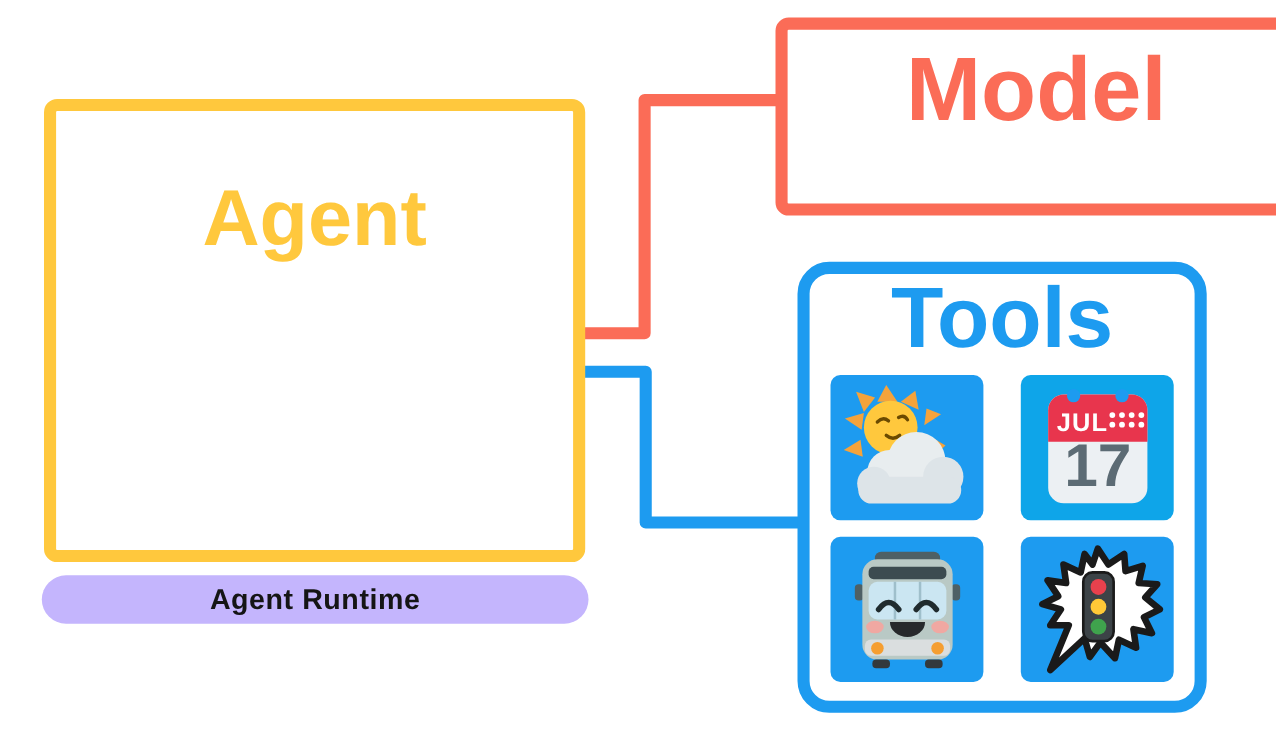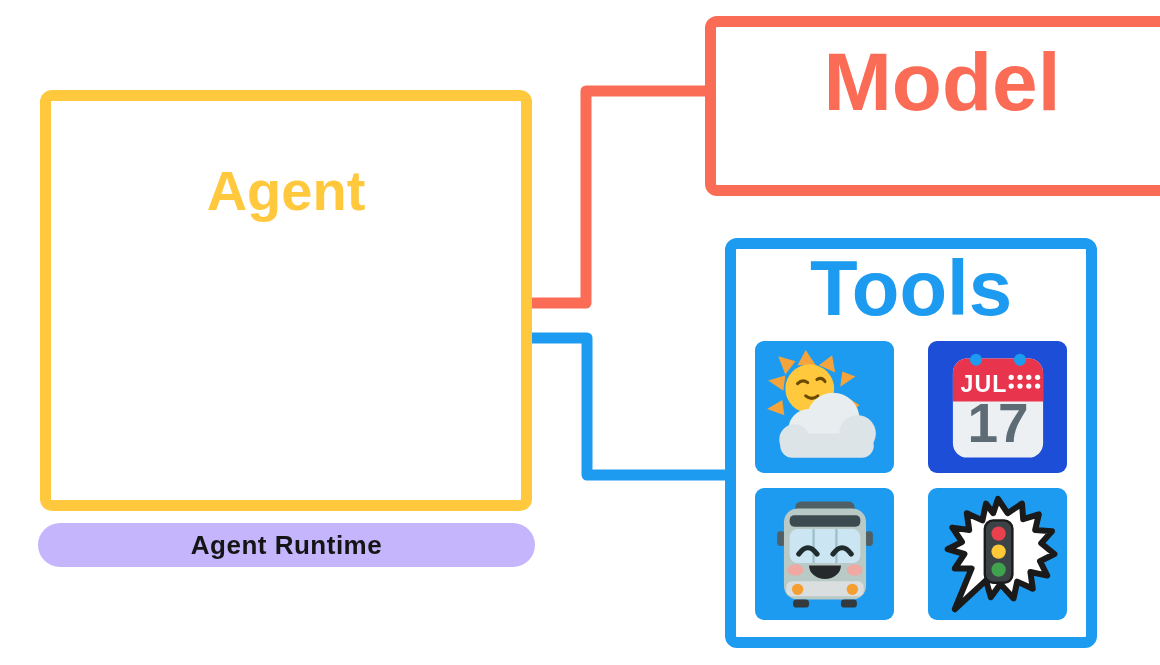--- a/index.html
+++ b/index.html
@@ -6,21 +6,21 @@
   .canvas{
     position:relative;width:1160px;height:665px;background:#fff;overflow:hidden;
     font-family:"Liberation Sans","DejaVu Sans",sans-serif;
   }
   .box{position:absolute;box-sizing:border-box;background:#fff;border-radius:12px;z-index:2;}
   .box-label{font-weight:bold;line-height:1;white-space:nowrap;}
   #agent-box{
     left:40px;top:90px;width:492px;height:421px;border:11px solid #FFC83D;
     display:flex;justify-content:center;align-items:flex-start;padding-top:62px;
   }
-  #agent-label{font-size:56px;color:#FFC83D;}
+  #agent-label{font-size:72px;color:#FFC83D;}
   #model-box{
     left:705px;top:16px;width:474px;height:180px;border:11px solid #FB6C57;
     display:flex;justify-content:center;align-items:flex-start;padding-top:14px;
   }
   #model-label{font-size:82px;color:#FB6C57;}
   #tools-box{
     left:725px;top:238px;width:372px;height:410px;border:11px solid #1D9BF0;
     display:flex;flex-direction:column;align-items:center;
   }
   #tools-label{font-size:78px;color:#1D9BF0;margin-top:0px;}
@@ -54,21 +54,21 @@
   </div>
 
   <div class="runtime-pill" style="background-color: #c4b5fd;">
     <span id="runtime-label" style="color: rgb(21, 21, 21);">Agent Runtime</span>
   </div>
 
   <div class="box" id="model-box" style="border-color: rgb(251, 108, 87);">
     <span class="box-label" id="model-label" style="color: rgb(251, 108, 87);">Model</span>
   </div>
 
-  <div class="box" id="tools-box" style="border-color: rgb(29, 155, 240);">
+  <div class="box" id="tools-box" style="border-color: rgb(29, 155, 240); border-radius: 29px;">
     <span class="box-label" id="tools-label" style="color: rgb(29, 155, 240);">Tools</span>
 
     <div id="tools-grid">
 
       <div class="tool-tile" style="background-color: rgb(29, 155, 240);">
         <svg width="122" height="122" viewBox="0 0 120 120">
           <g fill="#F5A33B">
             <polygon points="41,4 51,19 33,19"></polygon>
             <polygon points="67,9 70,26 54,19"></polygon>
             <polygon points="90,30 75,40 77,25"></polygon>
@@ -86,21 +86,21 @@
           <g>
             <circle cx="44" cy="82" r="20" fill="#E8EDEF"></circle>
             <circle cx="68" cy="72" r="26" fill="#E8EDEF"></circle>
             <circle cx="92" cy="86" r="18" fill="#DDE4E8"></circle>
             <circle cx="30" cy="92" r="15" fill="#DDE4E8"></circle>
             <rect x="16" y="86" width="92" height="24" rx="12" fill="#DDE4E8"></rect>
           </g>
         </svg>
       </div>
 
-      <div class="tool-tile" style="background-color: #1d4ed8;">
+      <div class="tool-tile" style="background-color: #0ea5e9;">
         <svg width="110" height="110" viewBox="0 0 100 100">
           <rect x="9" y="6" width="82" height="90" rx="13" fill="#ECF0F3"></rect>
           <path d="M9 45 V19 a13 13 0 0 1 13 -13 h56 a13 13 0 0 1 13 13 v26 z" fill="#E8354D"></path>
           <circle cx="30" cy="7" r="5.5" fill="#1D9BF0"></circle>
           <circle cx="70" cy="7" r="5.5" fill="#1D9BF0"></circle>
           <text x="16" y="36" font-size="21" font-weight="bold" fill="#FFFFFF" letter-spacing="1">JUL</text>
           <g fill="#FFFFFF">
             <circle cx="62" cy="23" r="2.4"></circle>
               <circle cx="70" cy="23" r="2.4"></circle>
             <circle cx="78" cy="23" r="2.4"></circle>

